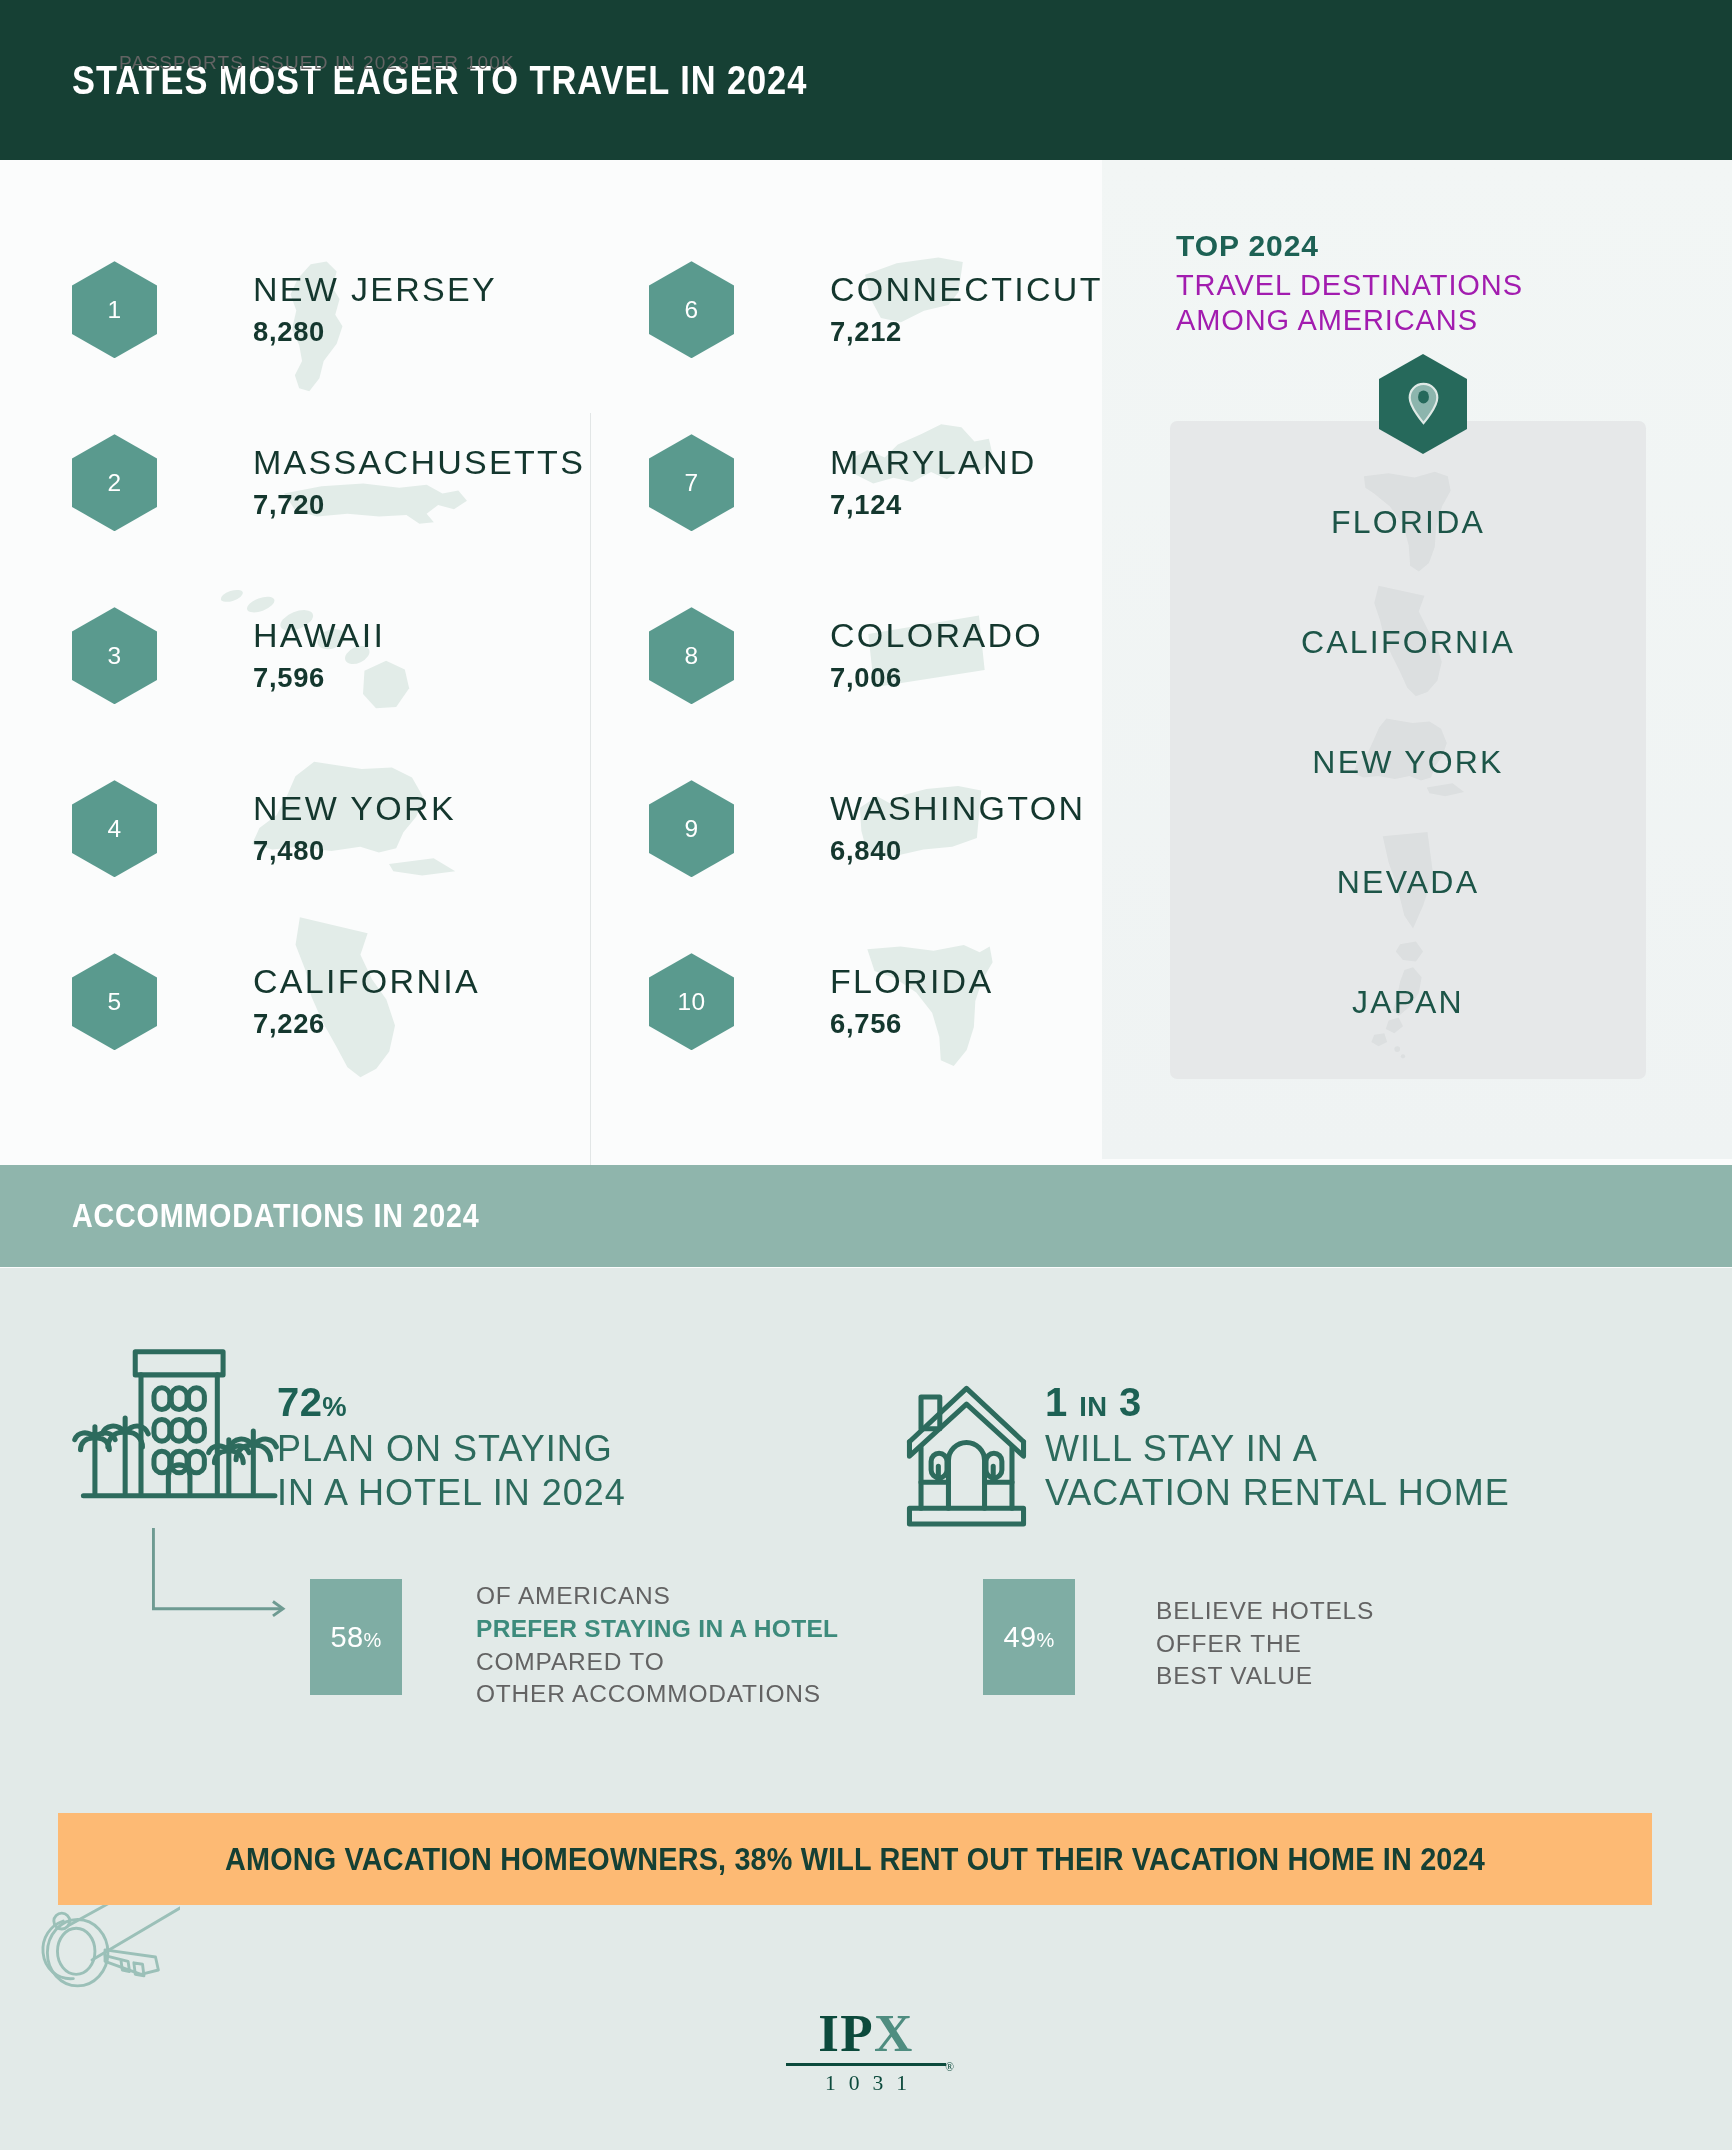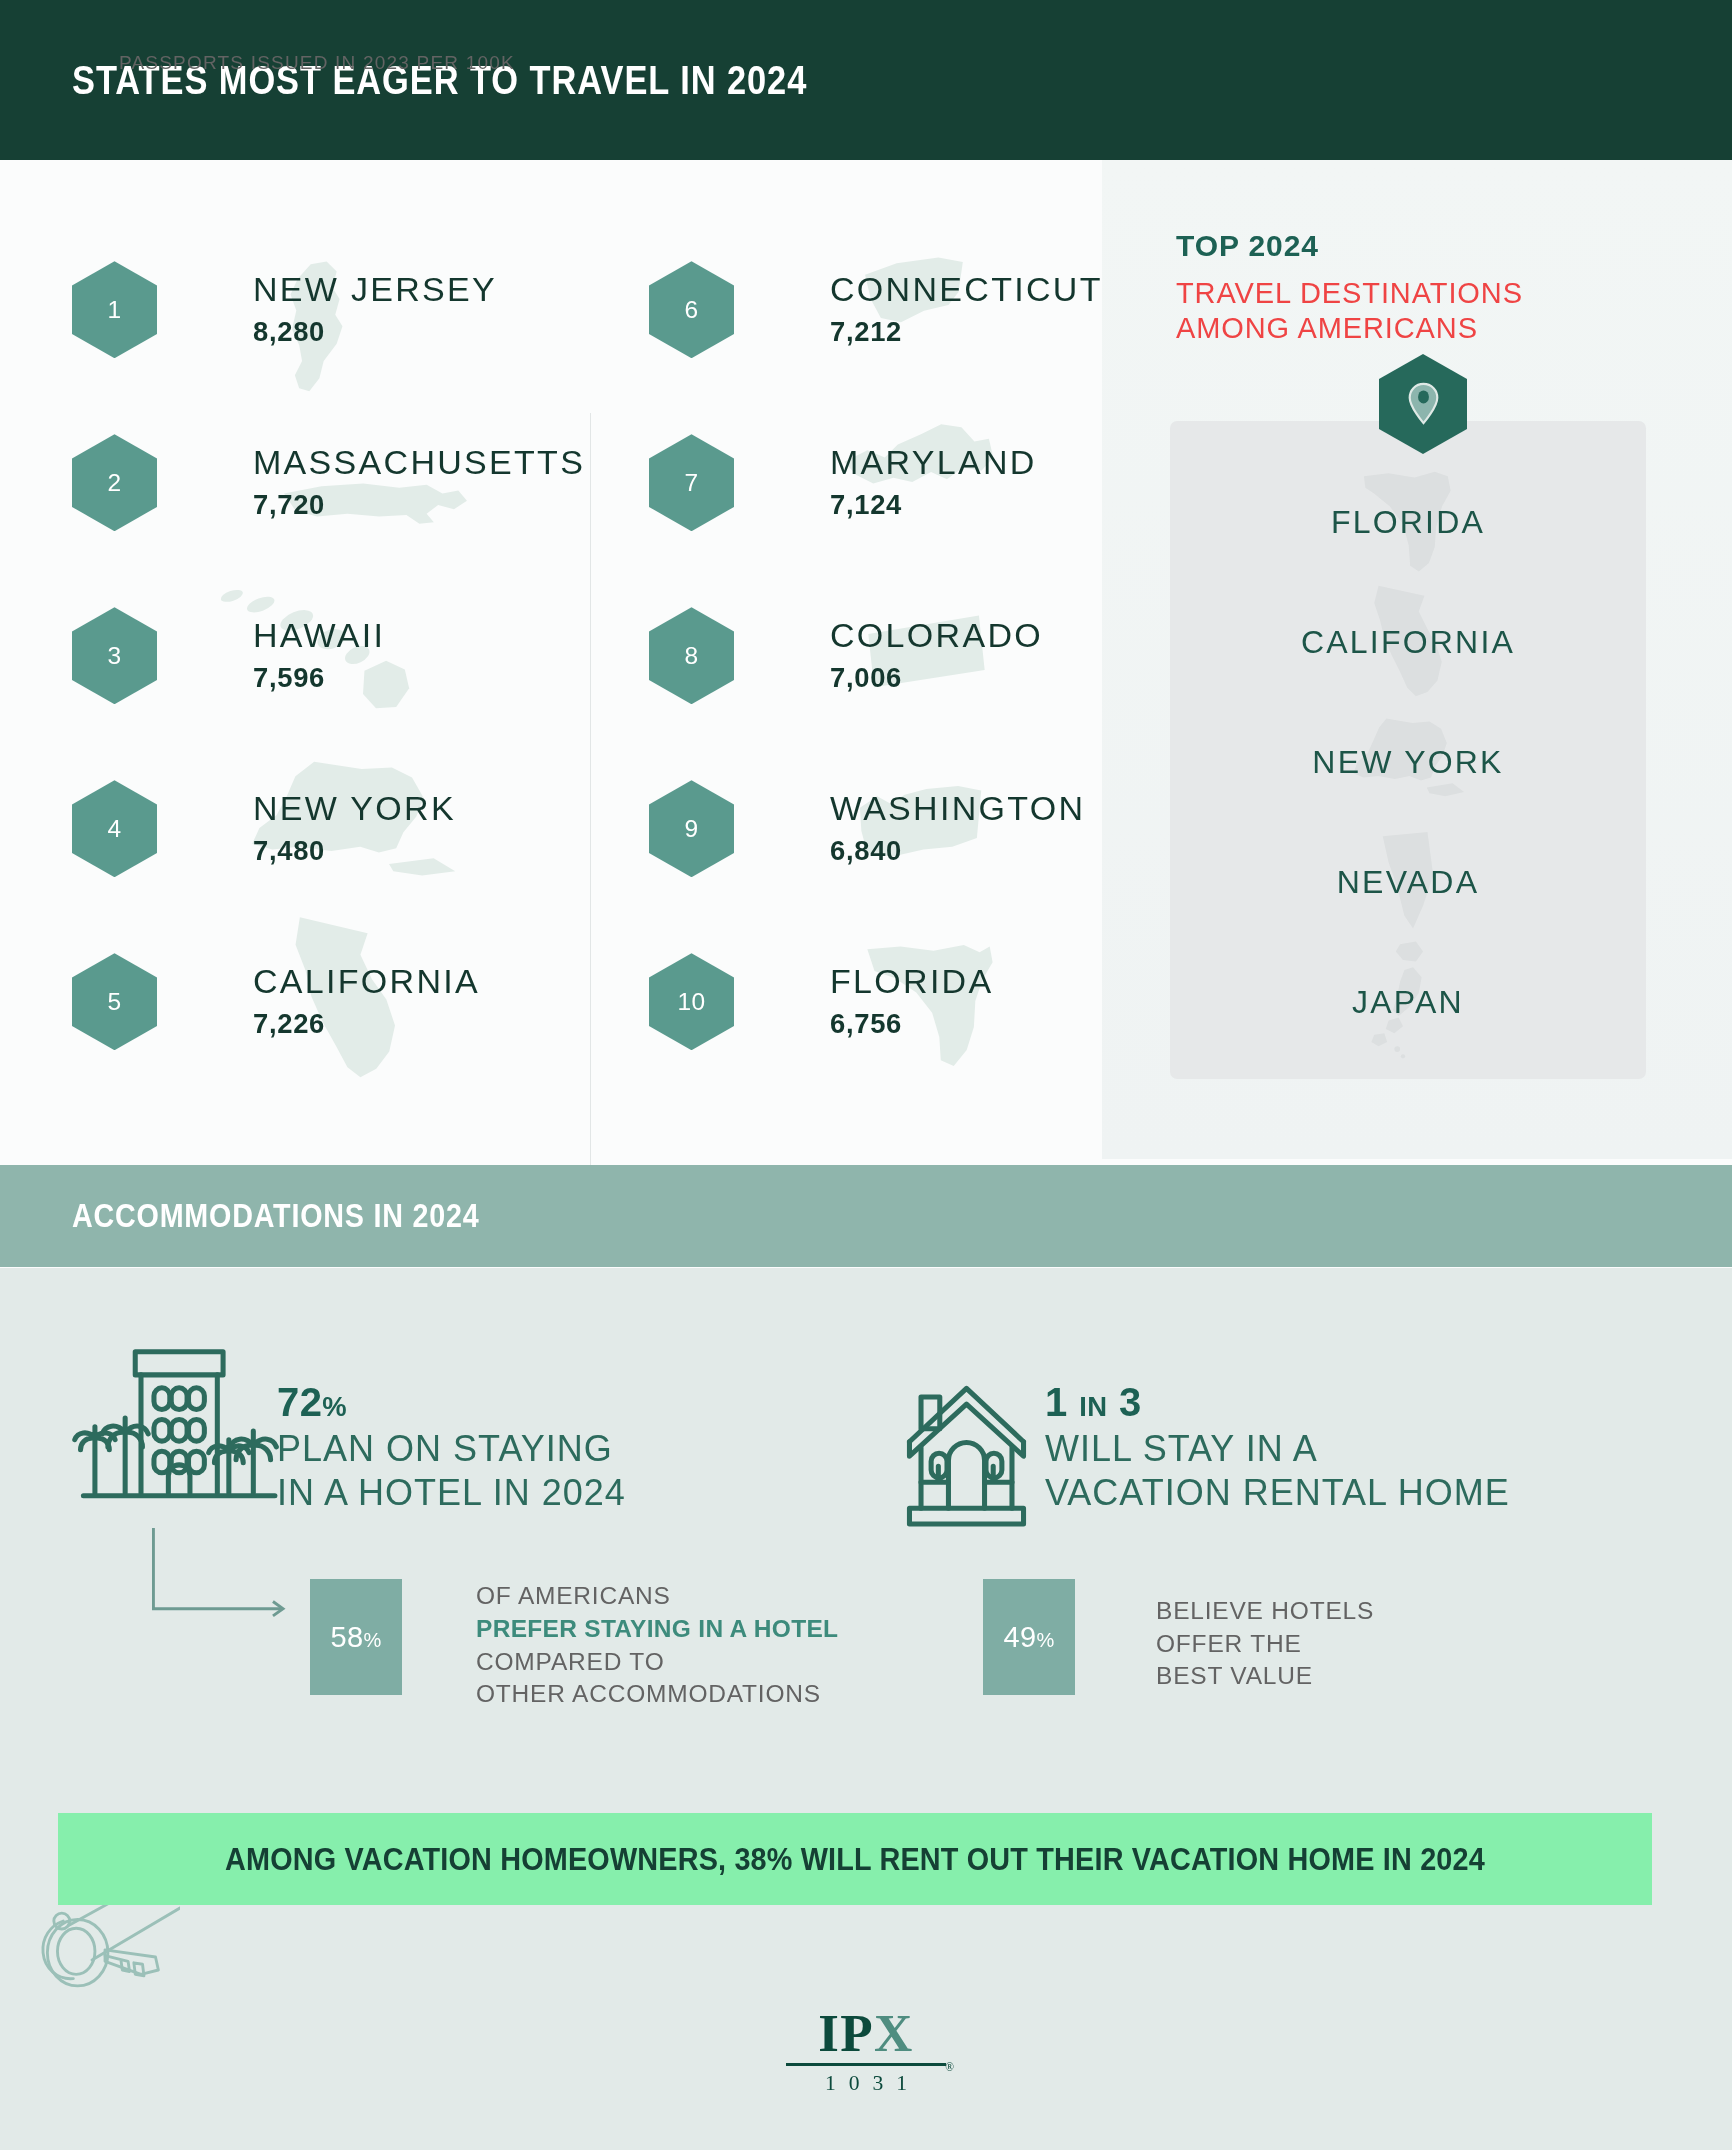--- a/index.html
+++ b/index.html
@@ -126,26 +126,25 @@
     position: absolute;
     left: 1176px; top: 229px;
     color: #1d6154;
     font-size: 30px;
     font-weight: bold;
     letter-spacing: 0.9px;
   }
   .rp-sub {
     position: absolute;
     left: 1176px; top: 268px;
-    color: #ef4444;
+    color: #a21caf;
     font-size: 29px;
     font-weight: 300;
     letter-spacing: 0.9px;
     line-height: 1.22;
-    margin-top: 8px;
   }
   .rp-hex {
     position: absolute;
     left: 1379px; top: 354px;
     width: 88px; height: 100px;
     background: #26695b;
     clip-path: polygon(50% 0%, 100% 25%, 100% 75%, 50% 100%, 0% 75%, 0% 25%);
     display: flex; align-items: center; justify-content: center;
   }
   .rp-card {
@@ -264,21 +263,21 @@
     color: #3d8b7c;
     font-weight: bold;
     letter-spacing: 0.3px;
   }
 
   
   .bottom-banner {
     position: absolute;
     left: 58px; top: 1813px;
     width: 1594px; height: 92px;
-    background: #86efac;
+    background: #fdba74;
     display: flex;
     align-items: center;
     justify-content: center;
     z-index: 5;
   }
   .bottom-banner-text {
     color: #154034;
     font-size: 32px;
     font-weight: bold;
     letter-spacing: 0.2px;

